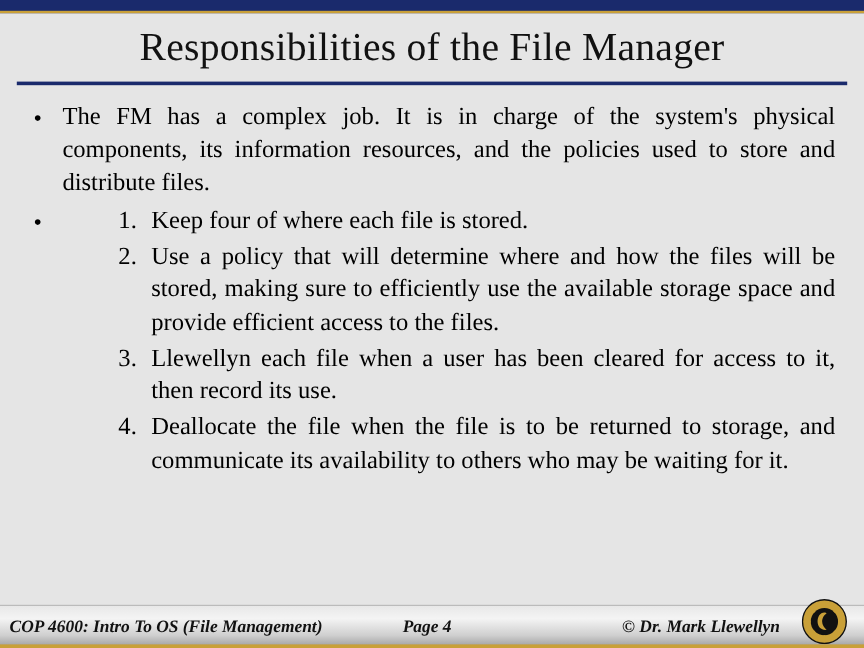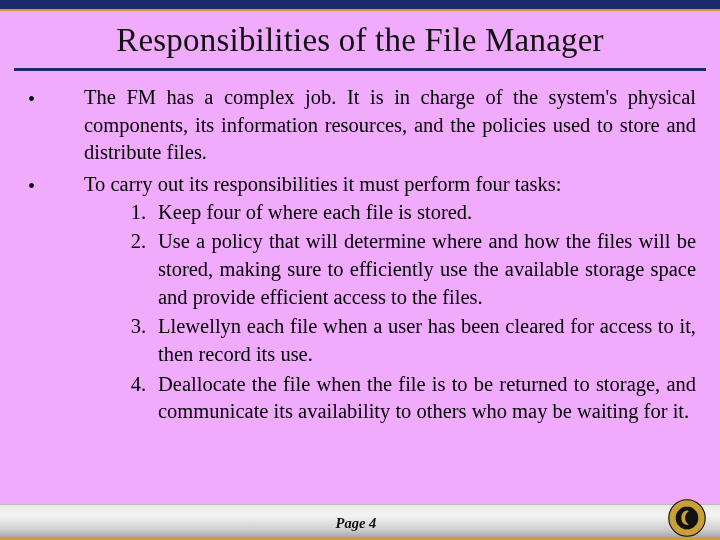--- a/index.html
+++ b/index.html
@@ -6,21 +6,21 @@
   html, body { width: 720px; height: 540px; overflow: hidden; }
   body {
     font-family: "Times New Roman", Times, serif;
     background: #ffffff;
     position: relative;
   }
   .slide {
     width: 720px;
     height: 540px;
     position: relative;
-    background: #f0abfc;
+    background: #e5e5e5;
   }
   .top-stripe {
     position: absolute;
     top: 0; left: 0; right: 0;
     height: 11px;
     background: #1a2a6c;
     border-bottom: 2px solid #c9a038;
   }
   .title {
     position: absolute;
@@ -55,21 +55,20 @@
   .bullet .marker {
     width: 24px;
     flex: 0 0 24px;
     text-align: left;
     font-size: 20px;
     padding-top: 2px;
   }
   .bullet .text {
     flex: 1;
     text-align: justify;
-    margin-left: 32px;
   }
   .numlist {
     margin-left: 40px;
   }
   .numitem {
     display: flex;
     margin-bottom: 2px;
   }
   .numitem .num {
     width: 34px;
@@ -134,21 +133,20 @@
   <div class="content">
 
     <div class="bullet">
       <div class="marker">•</div>
       <div class="text">The FM has a complex job.  It is in charge of the system's physical components, its information resources, and the policies used to store and distribute files.</div>
     </div>
 
     <div class="bullet">
       <div class="marker">•</div>
       <div class="text">
-        <span>To carry out its responsibilities it must perform four tasks:</span>
         <div class="numlist">
           <div class="numitem">
             <div class="num">1.</div>
             <div class="ntext">Keep four of where each file is stored.</div>
           </div>
           <div class="numitem">
             <div class="num">2.</div>
             <div class="ntext">Use a policy that will determine where and how the files will be stored, making sure to efficiently use the available storage space and provide efficient access to the files.</div>
           </div>
           <div class="numitem">
@@ -160,21 +158,23 @@
             <div class="ntext">Deallocate the file when the file is to be returned to storage, and communicate its availability to others who may be waiting for it.</div>
           </div>
         </div>
       </div>
     </div>
 
   </div>
 
   <div class="footer">
     <div class="footer-gradient"></div>
+    <div class="footer-text footer-left">COP 4600: Intro To OS  (File Management)</div>
     <div class="footer-text footer-center">Page  4</div>
+    <div class="footer-text footer-right">© Dr. Mark Llewellyn</div>
     <div class="logo">
       <svg viewBox="0 0 100 100">
         <circle cx="50" cy="50" r="48" fill="#c9a038" stroke="#111" stroke-width="3"></circle>
         <circle cx="50" cy="50" r="30" fill="#111"></circle>
         <g stroke="#c9a038" stroke-width="4" fill="none">
           <path d="M50 20 L50 5"></path>
           <path d="M50 80 L50 95"></path>
           <path d="M20 50 L5 50"></path>
           <path d="M80 50 L95 50"></path>
           <path d="M29 29 L18 18"></path>

